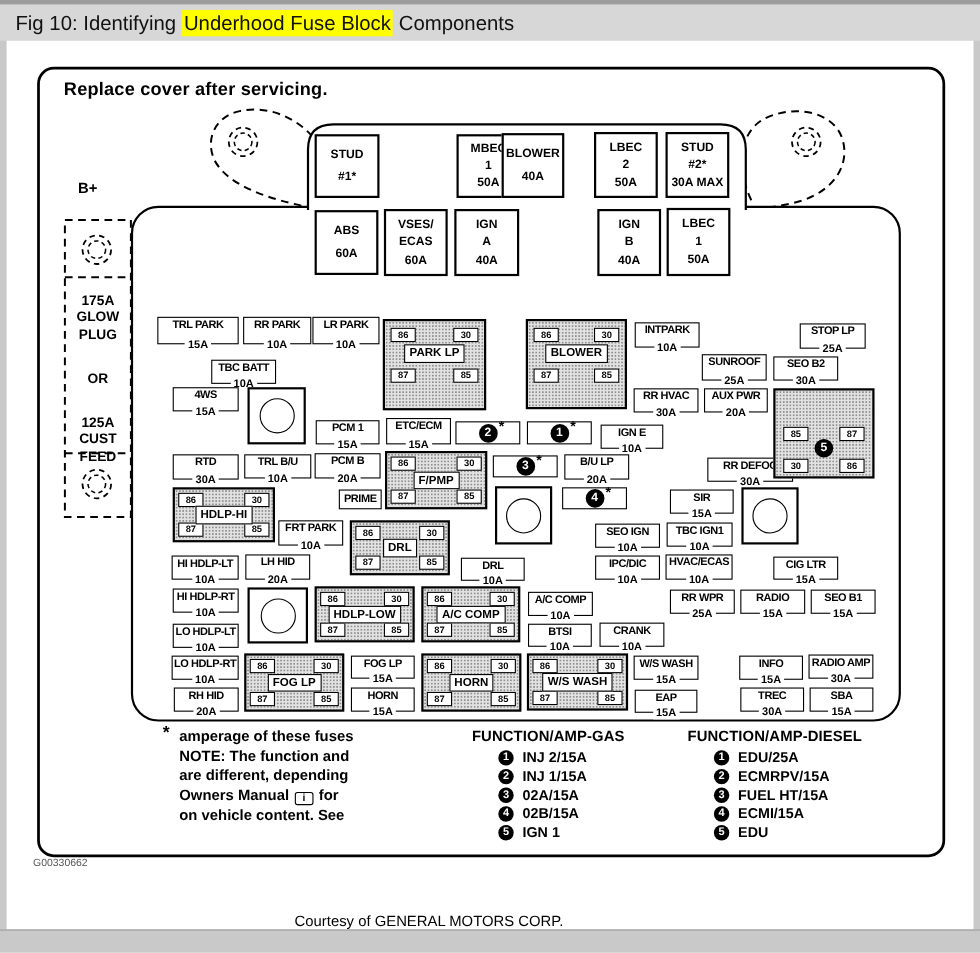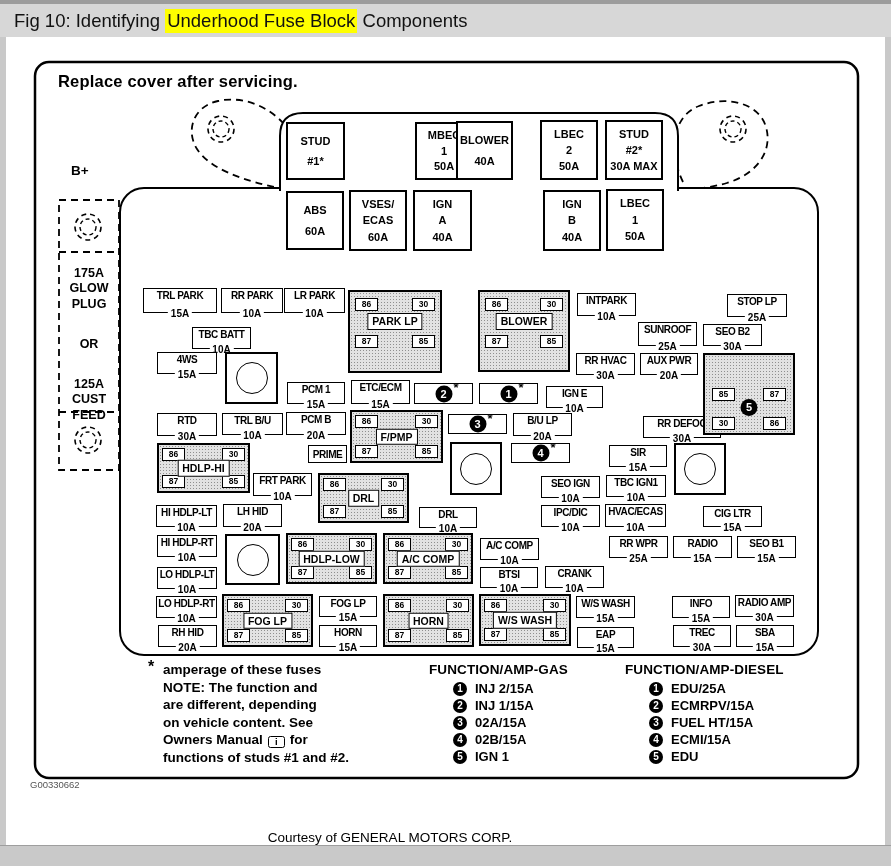--- a/index.html
+++ b/index.html
@@ -88,23 +88,22 @@
         <div class="sline">125A</div>
         <div class="sline">CUST</div>
         <div class="sline">FEED</div>
       </div>
     <div class="abs note">
       <span class="note-star">*</span>
       <div>
           <div class="nline">amperage of these fuses</div>
           <div class="nline">NOTE:  The function and</div>
           <div class="nline">are different, depending</div>
+          <div class="nline"><span>Owners Manual</span><span class="book">i</span><span>for</span></div>
           <div class="nline">on vehicle content.  See</div>
-          <div class="nline"><span>Owners Manual</span><span class="book">i</span><span>for</span></div>
-          <div class="nline">functions of studs #1 and #2.</div>
         </div>
     </div>
     <div class="abs code">G00330662</div>
     <div class="abs courtesy">Courtesy of GENERAL MOTORS CORP.</div>
   <div class="abs topfuse" style="left: 286px; top: 122px; width: 59px; height: 58px;">
         <div class="tfline">STUD</div>
         <div class="tfline">#1*</div>
       </div>
       <div class="abs topfuse" style="left: 415px; top: 122px; width: 58px; height: 58px;">
         <div class="tfline">MBEC</div>

